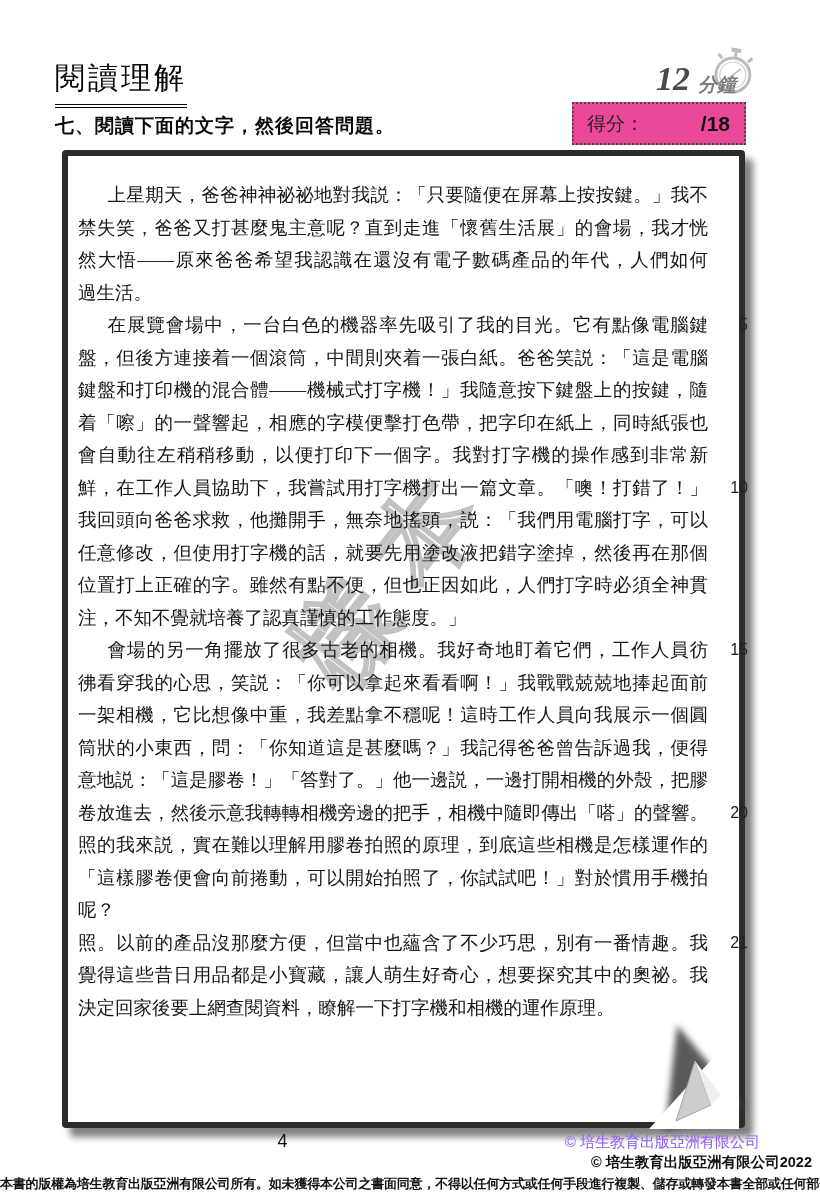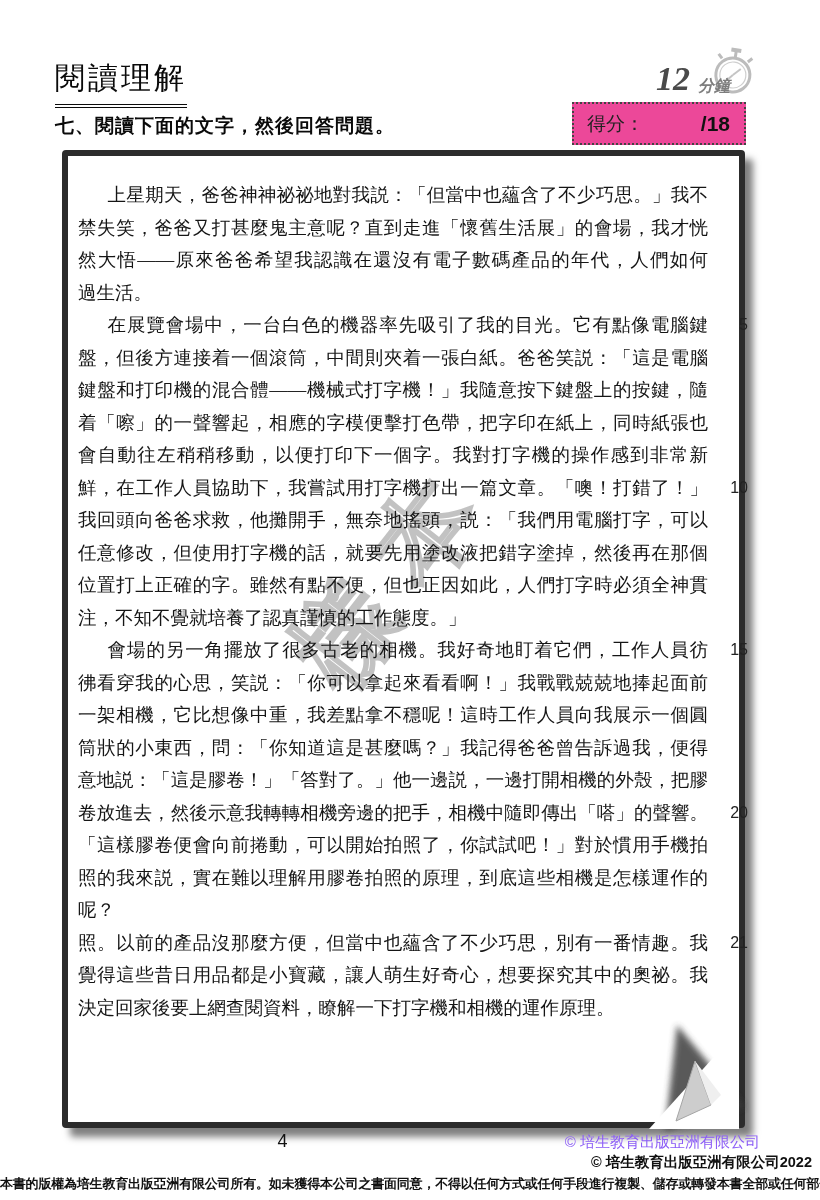--- a/index.html
+++ b/index.html
@@ -29,21 +29,21 @@
   .timer svg { position:absolute; right:8px; top:0; }
   .timer .minutes {
     position:absolute; left:6px; bottom:8px;
     font-family:"Liberation Serif", serif;
     font-style:italic; font-weight:bold;
     font-size:34px; color:#4a4a4a; line-height:1;
   }
   .timer .unit {
     position:absolute; left:48px; bottom:10px;
     font-style:italic; font-weight:bold;
-    font-size:16px; color:#7d7d7d; line-height:1;
+    font-size:19px; color:#7d7d7d; line-height:1;
   }
 
   .instruction {
     position:absolute; left:55px; top:113px;
     font-size:19px; font-weight:bold; color:#0a0a0a;
     letter-spacing:1px;
   }
   .score-box {
     position:absolute; right:74px; top:102px;
     width:174px; height:43px;
@@ -158,21 +158,21 @@
 
   <div class="score-box">
     <span class="label">得分：</span>
     <span class="total">/18</span>
   </div>
 
   <div class="pbox">
     <div class="watermark">樣本</div>
     <div class="pbox-inner">
         <div class="pline indent">
-          <span class="ltxt">上星期天，爸爸神神祕祕地對我説：「但當中也蘊含了不少巧思。」我不</span>
+          <span class="ltxt">上星期天，爸爸神神祕祕地對我説：「只要隨便在屏幕上按按鍵。」我不</span>
         </div>
         <div class="pline">
           <span class="ltxt">禁失笑，爸爸又打甚麼鬼主意呢？直到走進「懷舊生活展」的會場，我才恍</span>
         </div>
         <div class="pline">
           <span class="ltxt">然大悟——原來爸爸希望我認識在還沒有電子數碼產品的年代，人們如何</span>
         </div>
         <div class="pline end">
           <span class="ltxt">過生活。</span>
         </div>
@@ -222,24 +222,24 @@
           <span class="ltxt">筒狀的小東西，問：「你知道這是甚麼嗎？」我記得爸爸曾告訴過我，便得</span>
         </div>
         <div class="pline">
           <span class="ltxt">意地説：「這是膠卷！」「答對了。」他一邊説，一邊打開相機的外殼，把膠</span>
         </div>
         <div class="pline">
           <span class="ltxt">卷放進去，然後示意我轉轉相機旁邊的把手，相機中隨即傳出「嗒」的聲響。</span>
           <span class="lnum">20</span>
         </div>
         <div class="pline">
+          <span class="ltxt">照的我來説，實在難以理解用膠卷拍照的原理，到底這些相機是怎樣運作的</span>
+        </div>
+        <div class="pline">
           <span class="ltxt">「這樣膠卷便會向前捲動，可以開始拍照了，你試試吧！」對於慣用手機拍</span>
-        </div>
-        <div class="pline">
-          <span class="ltxt">照的我來説，實在難以理解用膠卷拍照的原理，到底這些相機是怎樣運作的</span>
         </div>
         <div class="pline end">
           <span class="ltxt">呢？</span>
         </div>
         <div class="pline">
           <span class="ltxt">照。以前的產品沒那麼方便，但當中也蘊含了不少巧思，別有一番情趣。我</span>
           <span class="lnum">21</span>
         </div>
         <div class="pline">
           <span class="ltxt">覺得這些昔日用品都是小寶藏，讓人萌生好奇心，想要探究其中的奧祕。我</span>

